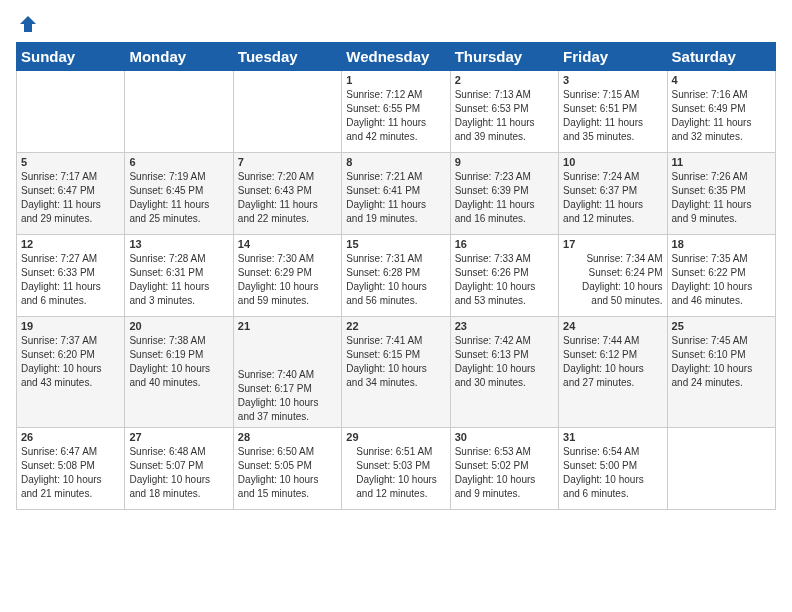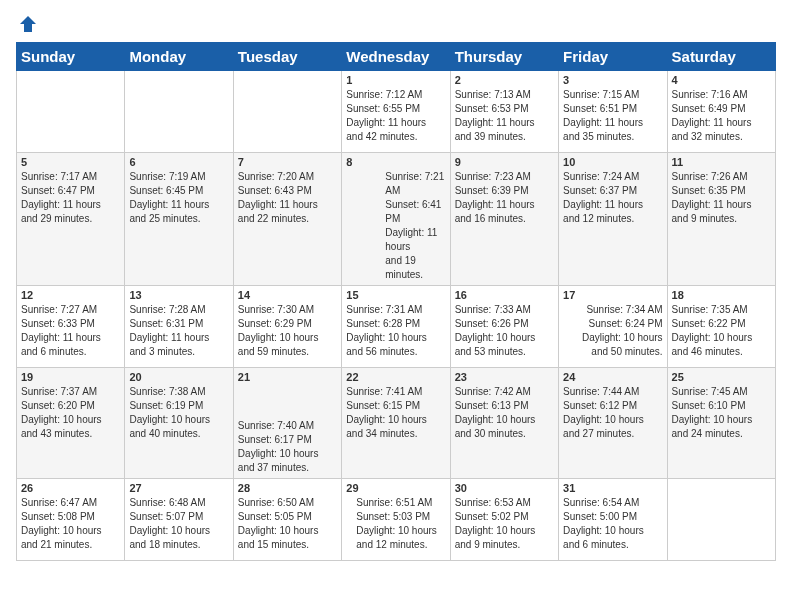--- a/index.html
+++ b/index.html
@@ -185,21 +185,21 @@
           </td>
           <td>
             <span class="day-num">7</span>
             <div class="day-info" style="white-space: pre-line;">Sunrise: 7:20 AM
 Sunset: 6:43 PM
 Daylight: 11 hours
 and 22 minutes.</div>
           </td>
           <td>
             <span class="day-num">8</span>
-            <div class="day-info" style="white-space: pre-line; margin-left: 39px;">Sunrise: 7:21 AM
+            <div class="day-info" style="white-space: pre-line;">Sunrise: 7:21 AM
 Sunset: 6:41 PM
 Daylight: 11 hours
 and 19 minutes.</div>
           </td>
           <td>
             <span class="day-num">9</span>
             <div class="day-info" style="white-space: pre-line;">Sunrise: 7:23 AM
 Sunset: 6:39 PM
 Daylight: 11 hours
 and 16 minutes.</div>

